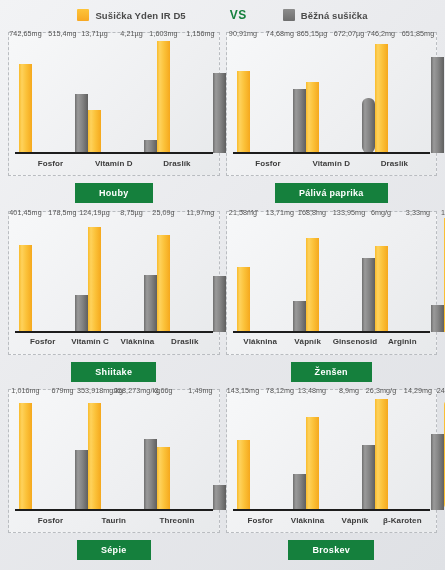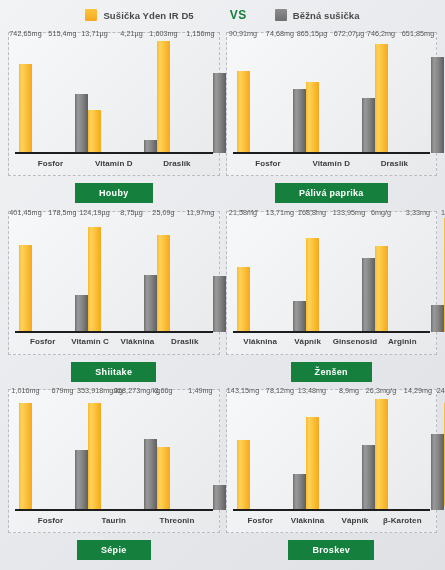--- a/index.html
+++ b/index.html
@@ -12,21 +12,21 @@
     overflow: hidden;
     position: relative;
   }
 
   
   #legend {
     height: 30px;
     display: flex;
     align-items: center;
     justify-content: center;
-    gap: 0px;
+    gap: 8px;
   }
   .legend-item {
     display: flex;
     align-items: center;
     gap: 6px;
   }
   .legend-swatch {
     width: 12px;
     height: 12px;
     border-radius: 1px;
@@ -262,21 +262,21 @@
                 </div>
               </div>
             </div>
             <div class="group">
               <div class="bar-wrap">
                 <div class="bar yellow" style="height: 62%;">
                   <span class="vlabel">865,15µg</span>
                 </div>
               </div>
               <div class="bar-wrap">
-                <div class="bar grey" style="height: 48%;">
+                <div class="bar grey" style="height: 48%; border-radius: 6px;">
                   <span class="vlabel">672,07µg</span>
                 </div>
               </div>
             </div>
             <div class="group">
               <div class="bar-wrap">
                 <div class="bar yellow" style="height: 96%;">
                   <span class="vlabel">746,2mg</span>
                 </div>
               </div>

